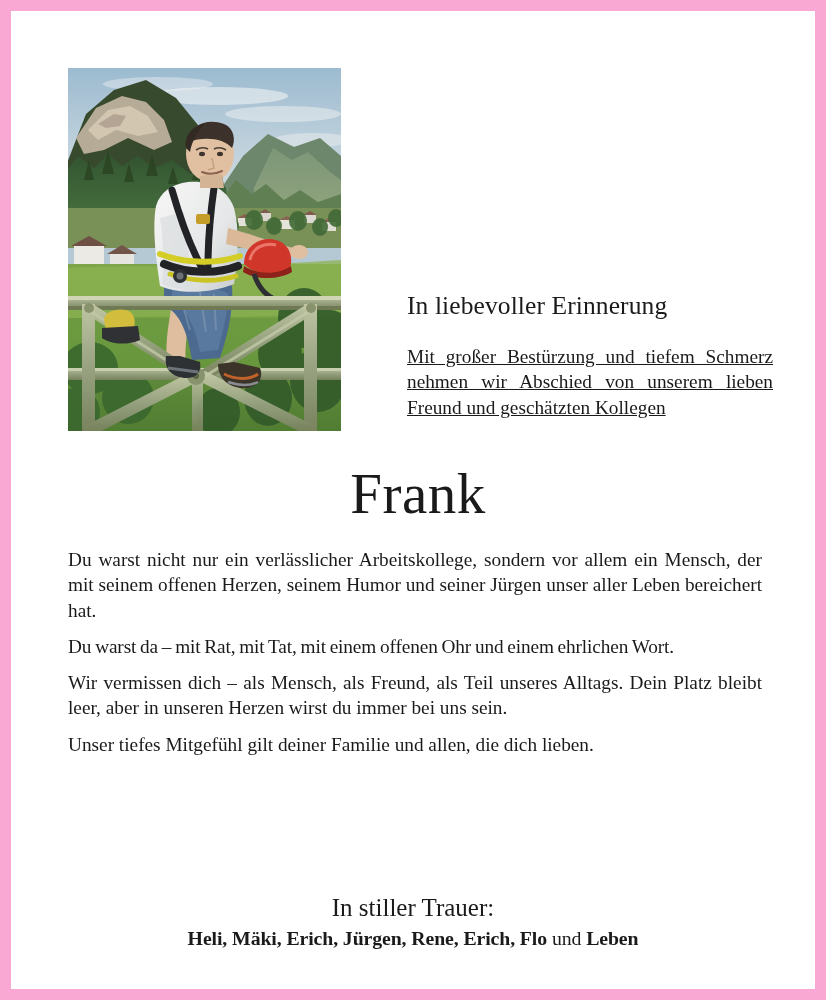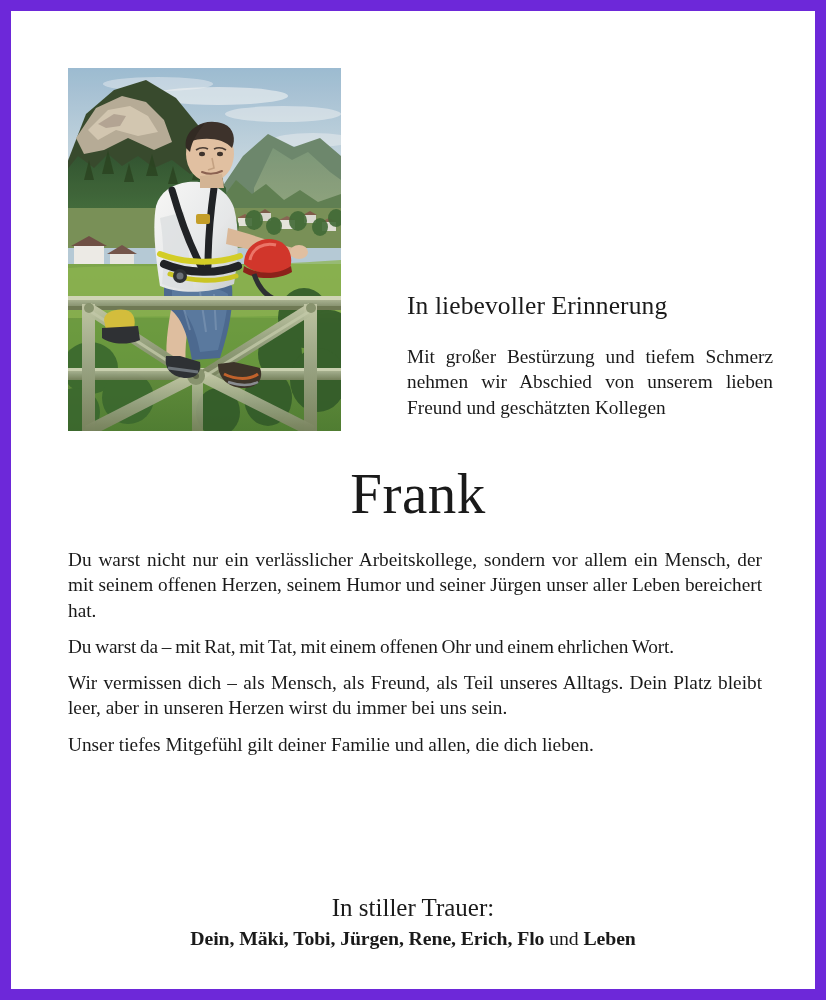--- a/index.html
+++ b/index.html
@@ -13,21 +13,21 @@
     overflow: hidden;
     font-family: "Liberation Serif", "DejaVu Serif", serif;
   }
 
   
   #obituary-notice {
     position: relative;
     box-sizing: border-box;
     width: 826px;
     height: 1000px;
-    background: #6d28d9;
+    background: #f9a8d4;
     padding: 11px;
   }
   #notice-inner {
     position: relative;
     box-sizing: border-box;
     width: 100%;
     height: 100%;
     background: #ffffff;
   }
 
@@ -81,20 +81,21 @@
     top: 276px;
     left: 0;
     width: 366px;
     margin: 0;
     font-size: 19.3px;
     line-height: 25.4px;
     color: #1a1a1a;
     text-align: justify;
     text-justify: inter-word;
     hyphens: none;
+    text-decoration: underline;
   }
 
   
   #deceased-name {
     position: absolute;
     left: 0;
     right: 0;
     top: 451px;
     text-align: center;
     margin: 0;
@@ -388,17 +389,17 @@
 
     <div id="tribute-body">
       <p>Du warst nicht nur ein verlässlicher Arbeitskollege, sondern vor allem ein Mensch, der mit seinem offenen Herzen, seinem Humor und seiner Jürgen unser aller Leben bereichert hat.</p>
       <p class="tight-line">Du warst da – mit Rat, mit Tat, mit einem offenen Ohr und einem ehrlichen Wort.</p>
       <p>Wir vermissen dich – als Mensch, als Freund, als Teil unseres Alltags. Dein Platz bleibt leer, aber in unseren Herzen wirst du immer bei uns sein.</p>
       <p>Unser tiefes Mitgefühl gilt deiner Familie und allen, die dich lieben.</p>
     </div>
 
     <div id="closing-block">
       <p id="closing-label">In stiller Trauer:</p>
-      <p id="mourners-line"><span class="mourner-names">Dein, Mäki, Tobi, Jürgen, Rene, Erich, Flo</span><span class="conjunction"> und </span><span class="mourner-names">Leben</span></p>
+      <p id="mourners-line"><span class="mourner-names">Heli, Mäki, Erich, Jürgen, Rene, Erich, Flo</span><span class="conjunction"> und </span><span class="mourner-names">Leben</span></p>
     </div>
 
   </div>
 </div>
 
 </body></html>

